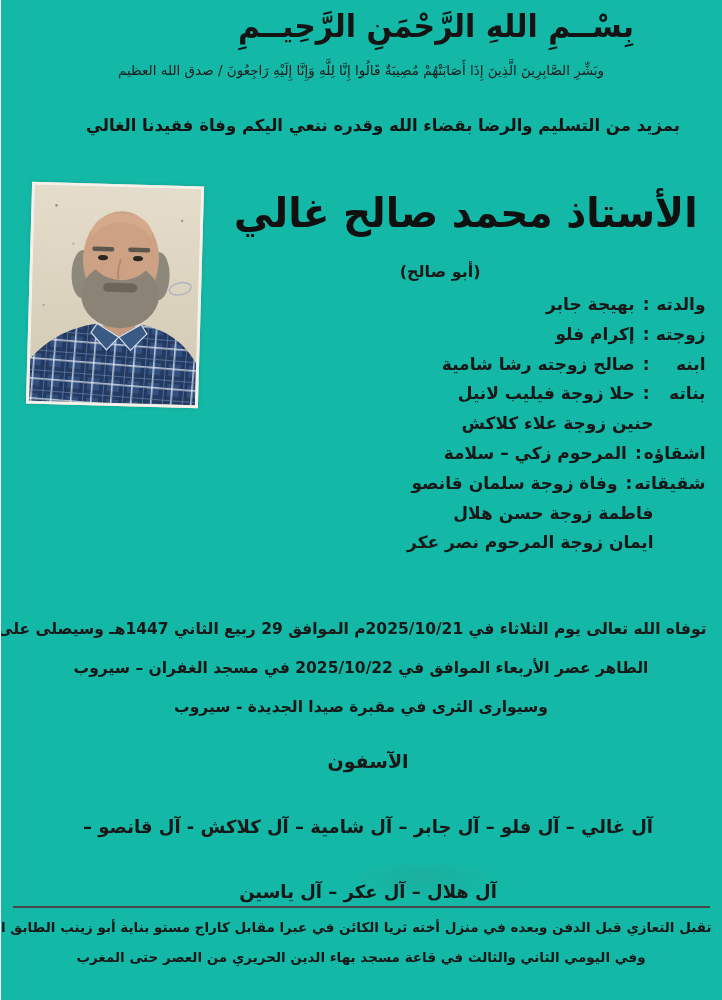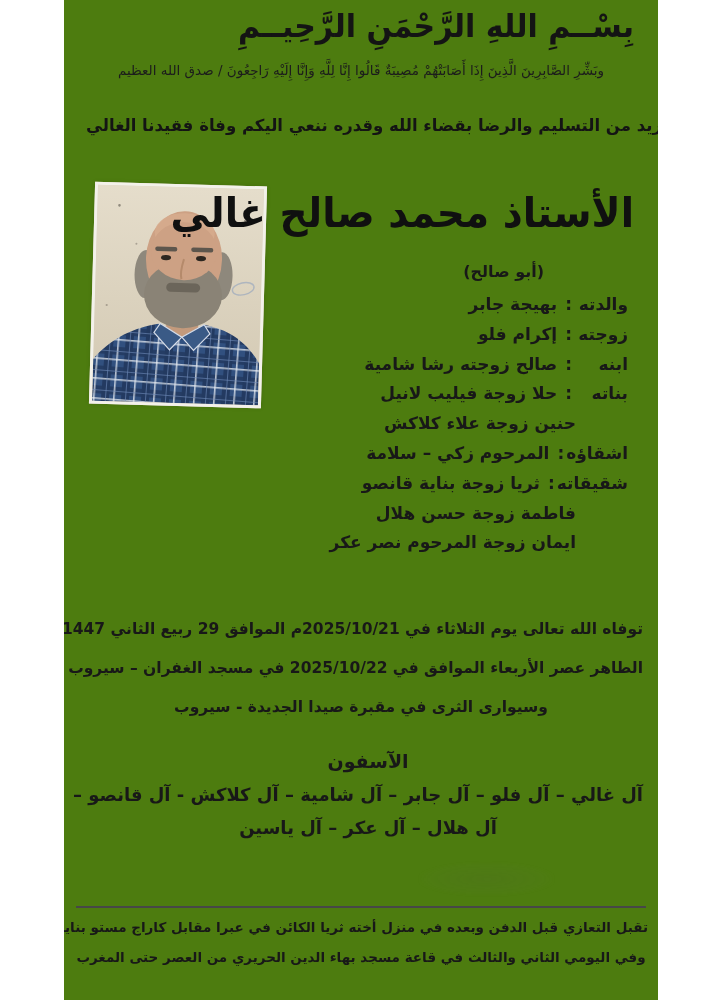--- a/index.html
+++ b/index.html
@@ -1,20 +1,20 @@
 <!DOCTYPE html>
 <html lang="ar"><head>
 <meta charset="utf-8">
 <style>
   html,body{margin:0;padding:0;background:#ffffff;}
   .page{
     position:relative;
-    width:594px;height:1000px;
+    width:721px;height:1000px;
     margin:0 auto;
-    background:#4d7c0f;
+    background:#14b8a6;
     overflow:hidden;
     direction:rtl;
     font-family:"DejaVu Sans",sans-serif;
     color:#181818;
   }
   .line{white-space:nowrap;}
   .centered{
     position:absolute;left:0;right:0;
     display:flex;justify-content:center;
   }
@@ -44,41 +44,41 @@
     position:absolute;right:24px;top:190px;
     font-size:39px;font-weight:bold;color:#101010;
     white-space:nowrap;
     transform:scaleY(1.04);
   }
   .kunya{
     position:absolute;left:330px;top:262px;width:150px;
     font-size:16px;font-weight:bold;
   }
   .family{
-    position:absolute;right:30px;top:290px;
+    position:absolute;right:16px;top:290px;
     font-size:17px;font-weight:bold;
     text-align:right;
   }
   .fam-row{line-height:29.8px;white-space:nowrap;}
   .fam-label{display:inline-block;min-width:54px;}
   .fam-colon{display:inline-block;margin-left:8px;margin-right:2px;}
   .fam-row.cont{margin-right:52px;}
   .funeral{
     top:610px;left:15px;right:15px;
     position:absolute;
     text-align:center;
     font-size:15.5px;font-weight:bold;
     line-height:39px;
   }
   .mourners{
     position:absolute;top:744px;left:29px;right:15px;
     text-align:center;font-weight:bold;
   }
   .mourners-title{font-size:19px;line-height:34px;}
-  .mourners-line{font-size:18px;line-height:33px;white-space:nowrap;}
+  .mourners-line{font-size:18px;line-height:33px;white-space:nowrap;margin-top:32px;}
   .smudge{
     position:absolute;top:862px;left:355px;width:135px;height:34px;
     background:radial-gradient(ellipse at center,rgba(90,90,90,0.10),rgba(120,120,120,0.03) 60%,transparent 75%);
     filter:blur(1px);
   }
   .divider{
     position:absolute;top:906px;left:12px;right:12px;
     border-top:2px solid #474747;
   }
   .condolences{
@@ -158,21 +158,21 @@
     <div class="fam-row">
       <span class="fam-label">بناته</span><span class="fam-colon">:</span><span class="fam-value">حلا زوجة فيليب لانيل</span>
     </div>
     <div class="fam-row cont">
       <span class="fam-value">حنين زوجة علاء كلاكش</span>
     </div>
     <div class="fam-row">
       <span class="fam-label">اشقاؤه</span><span class="fam-colon">:</span><span class="fam-value">المرحوم زكي – سلامة</span>
     </div>
     <div class="fam-row">
-      <span class="fam-label">شقيقاته</span><span class="fam-colon">:</span><span class="fam-value">ثريا زوجة بناية قانصو</span>
+      <span class="fam-label">شقيقاته</span><span class="fam-colon">:</span><span class="fam-value">وفاة زوجة سلمان قانصو</span>
     </div>
     <div class="fam-row cont">
       <span class="fam-value">فاطمة زوجة حسن هلال</span>
     </div>
     <div class="fam-row cont">
       <span class="fam-value">ايمان زوجة المرحوم نصر عكر</span>
     </div>
   </div>
 
   <div class="funeral">

